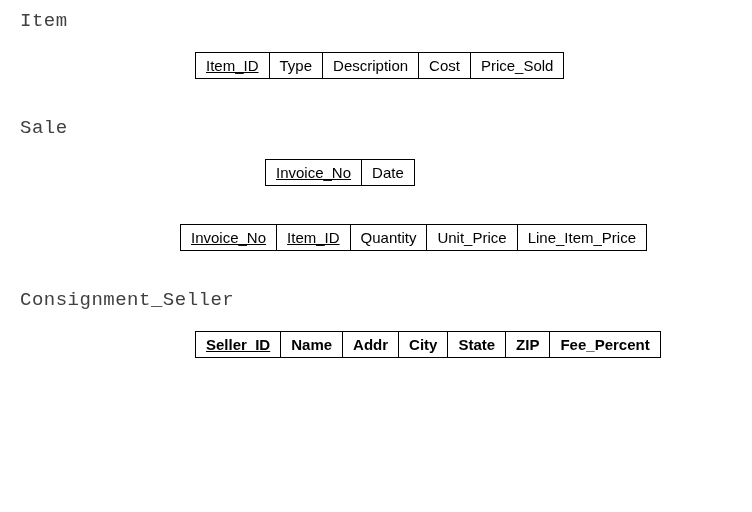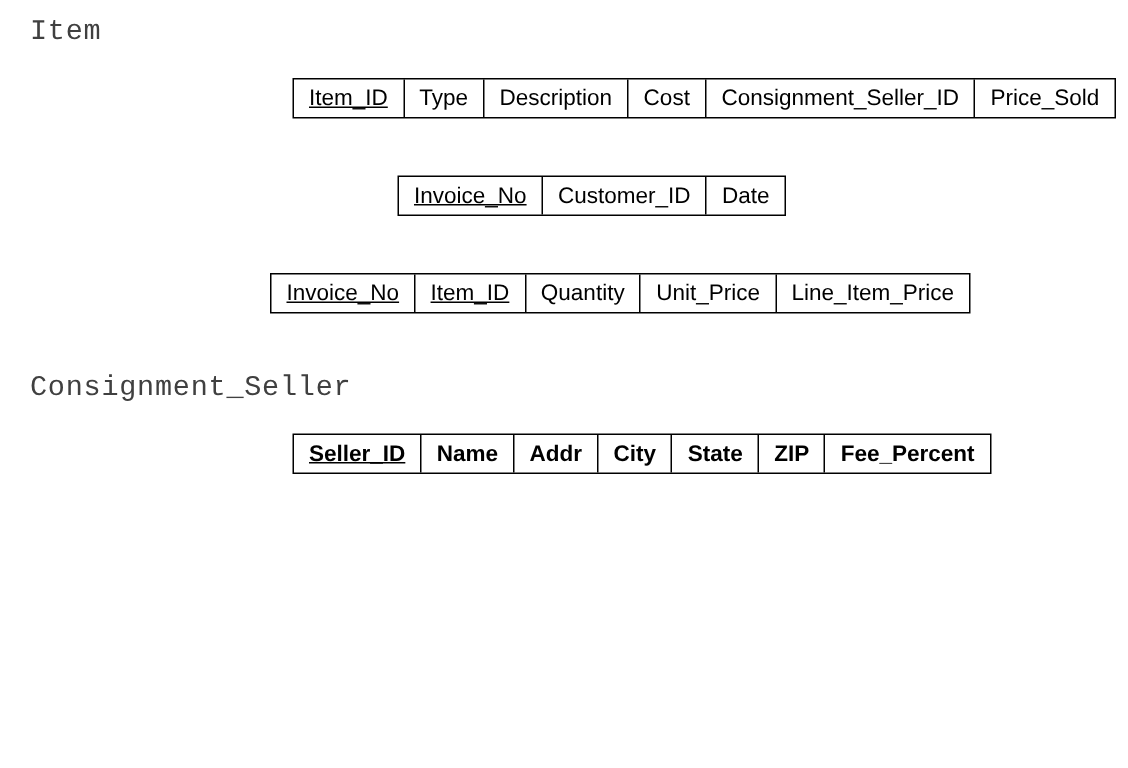--- a/index.html
+++ b/index.html
@@ -52,28 +52,27 @@
 <body>
 
 <div id="container">
     <div class="section">
       <div class="relation-name">Item</div>
       <div class="row-wrap" style="padding-left: 175px;"><div class="schema-row">
           <div class="col"><span class="underline">Item_ID</span></div>
           <div class="col"><span>Type</span></div>
           <div class="col"><span>Description</span></div>
           <div class="col"><span>Cost</span></div>
-          <div class="col"><span>Consignment_Seller_ID</span></div>
           <div class="col"><span>Price_Sold</span></div>
         </div></div>
     </div>
     <div class="section">
+      <div class="relation-name">Sale</div>
       <div class="row-wrap" style="padding-left: 245px;"><div class="schema-row">
           <div class="col"><span class="underline">Invoice_No</span></div>
-          <div class="col"><span>Customer_ID</span></div>
           <div class="col"><span>Date</span></div>
         </div></div>
     </div>
     <div class="section">
       <div class="row-wrap" style="padding-left: 160px;"><div class="schema-row">
           <div class="col"><span class="underline">Invoice_No</span></div>
           <div class="col"><span class="underline">Item_ID</span></div>
           <div class="col"><span>Quantity</span></div>
           <div class="col"><span>Unit_Price</span></div>
           <div class="col"><span>Line_Item_Price</span></div>

